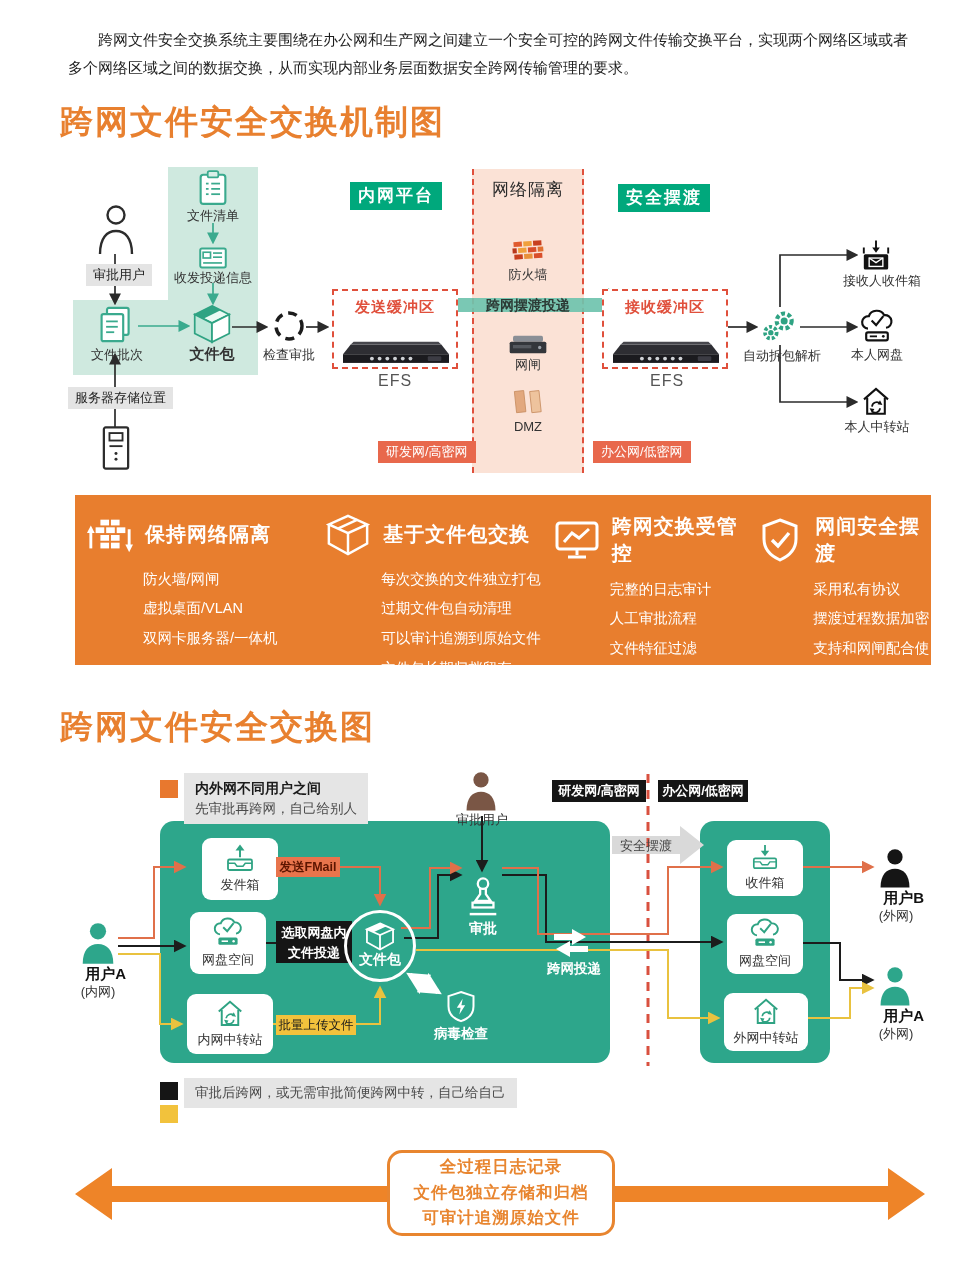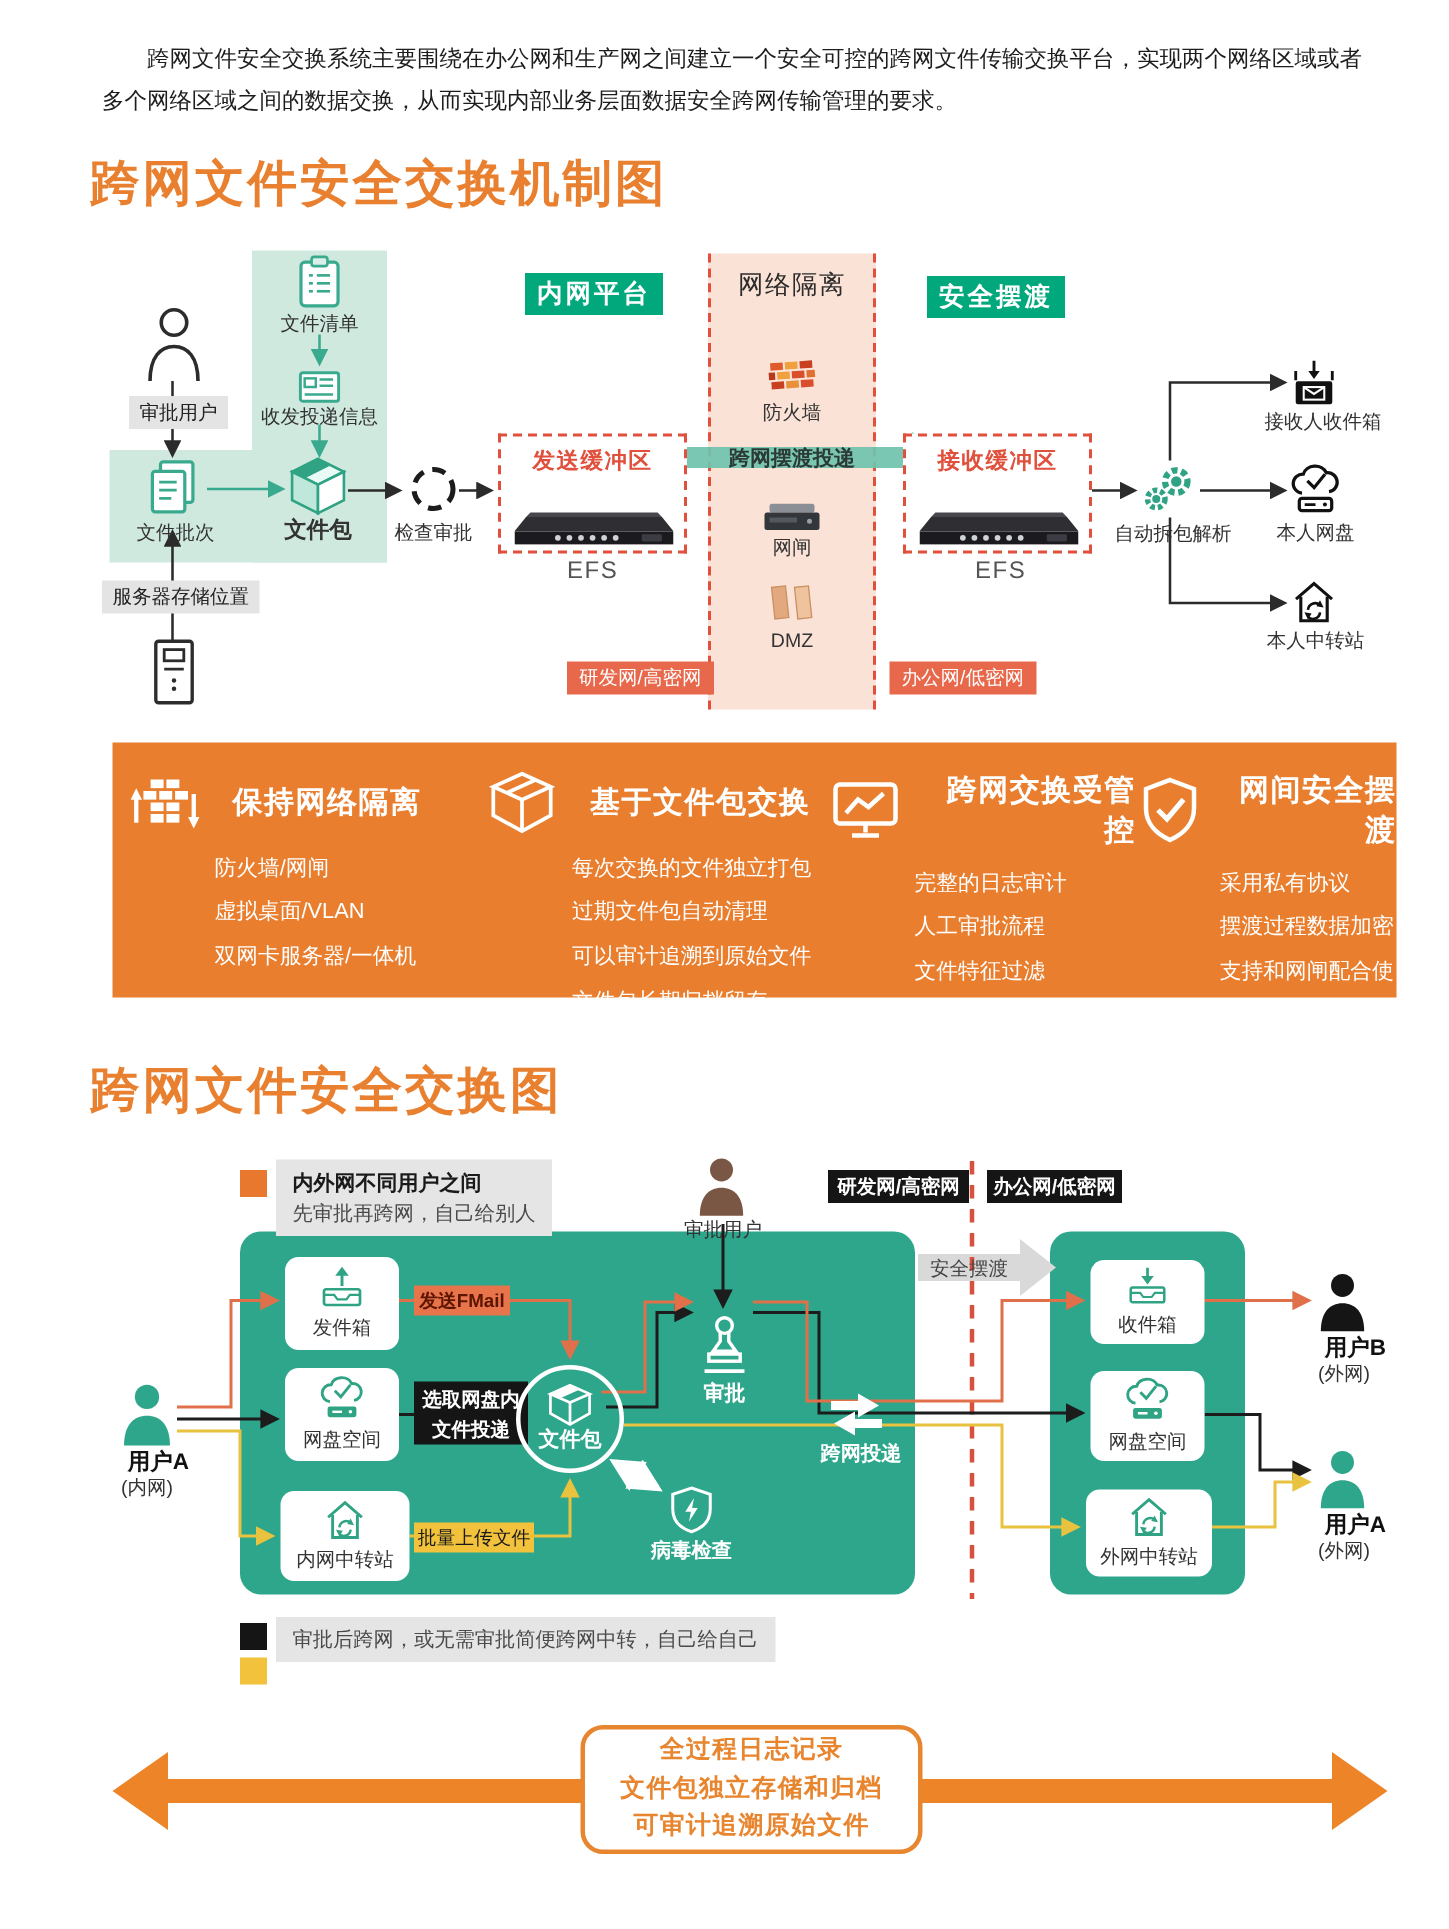--- a/index.html
+++ b/index.html
@@ -19,21 +19,21 @@
   
   .d1 { position:relative; width:880px; height:332px; margin-top:12px; }
   .d1 .greenA { position:absolute; left:108px; top:10px; width:90px; height:208px; background:#cfe9df; }
   .d1 .greenB { position:absolute; left:13px; top:143px; width:185px; height:75px; background:#cfe9df; }
   .d1 .pinkcol { position:absolute; left:412px; top:12px; width:112px; height:304px; background:#fbe2d6; border-left:2px dashed #e0503c; border-right:2px dashed #e0503c; }
   .overlay { position:absolute; left:0; top:0; pointer-events:none; }
   .bandtext { position:absolute; font-size:14px; font-weight:bold; color:#2c3a35; text-align:center; }
   
   .band { width:856px; height:170px; background:#e87e2e; margin-top:6px; margin-left:15px; display:flex; padding:18px 0 0 12px; }
   .feat { }
-  .feat-head { display:flex; align-items:center; gap:22px;text-align:right; }
+  .feat-head { display:flex; align-items:center; gap:12px; }
   .feat-icon { width:46px; height:44px; flex:0 0 46px; }
   .feat-title { color:#fff; font-weight:bold; font-size:20px; letter-spacing:1px; }
   .feat-lines { margin:8px 0 0 56px; }
   .feat-lines div { color:#fff; font-size:14.5px; line-height:2.05; }
   .f1{width:240px;} .f2{width:230px;} .f3{width:205px;} .f4{width:175px;}
   
   .d2 { position:relative; width:906px; height:302px; margin-top:18px; }
   .panel { position:absolute; background:#2da68b; border-radius:14px; }
   .card { position:absolute; background:#fff; border-radius:9px; display:flex; flex-direction:column; align-items:center; justify-content:center; gap:3px; }
   .card .clabel { font-size:13px; color:#333; white-space:nowrap; }
@@ -418,21 +418,21 @@
     <div class="blackLabel" style="left:598px;top:12px;width:90px;height:22px;line-height:22px;">办公网/低密网</div>
     <div class="bandtext" style="left:552px;top:69px;width:68px;font-weight:normal;color:#444;font-size:13px;">安全摆渡</div>
 
     <svg class="abs" style="left:20px;top:154px;fill:#2da68b;" width="36" height="42" viewBox="0 0 40 46">
       <circle cx="20" cy="10" r="9"></circle>
         <path d="M3,46 C3,31 10,24 20,24 C30,24 37,31 37,46 Z"></path>
     </svg>
     <div class="userlabel" style="left:10px;top:197px;width:56px;">用户A</div>
     <div class="userparen" style="left:10px;top:215px;width:56px;">(内网)</div>
 
-    <div class="card" style="left:130px;top:70px;width:76px;height:62px;">
+    <div class="card" style="left:142px;top:70px;width:76px;height:62px;">
       <svg width="30" height="30" viewBox="0 0 40 40">
         <polygon points="20,2 14,10 26,10" fill="#2fa383"></polygon>
           <line x1="20" y1="9" x2="20" y2="19" stroke="#2fa383" stroke-width="2.6"></line>
         <rect x="4" y="22" width="32" height="14" rx="2" fill="none" stroke="#2fa383" stroke-width="2.4"></rect>
         <polyline points="4,27 13,27 16,31 24,31 27,27 36,27" fill="none" stroke="#2fa383" stroke-width="2"></polyline>
       </svg>
       <span class="clabel">发件箱</span>
     </div>
     <div class="card" style="left:130px;top:144px;width:76px;height:62px;">
       <svg width="32" height="32" viewBox="0 0 40 38">

